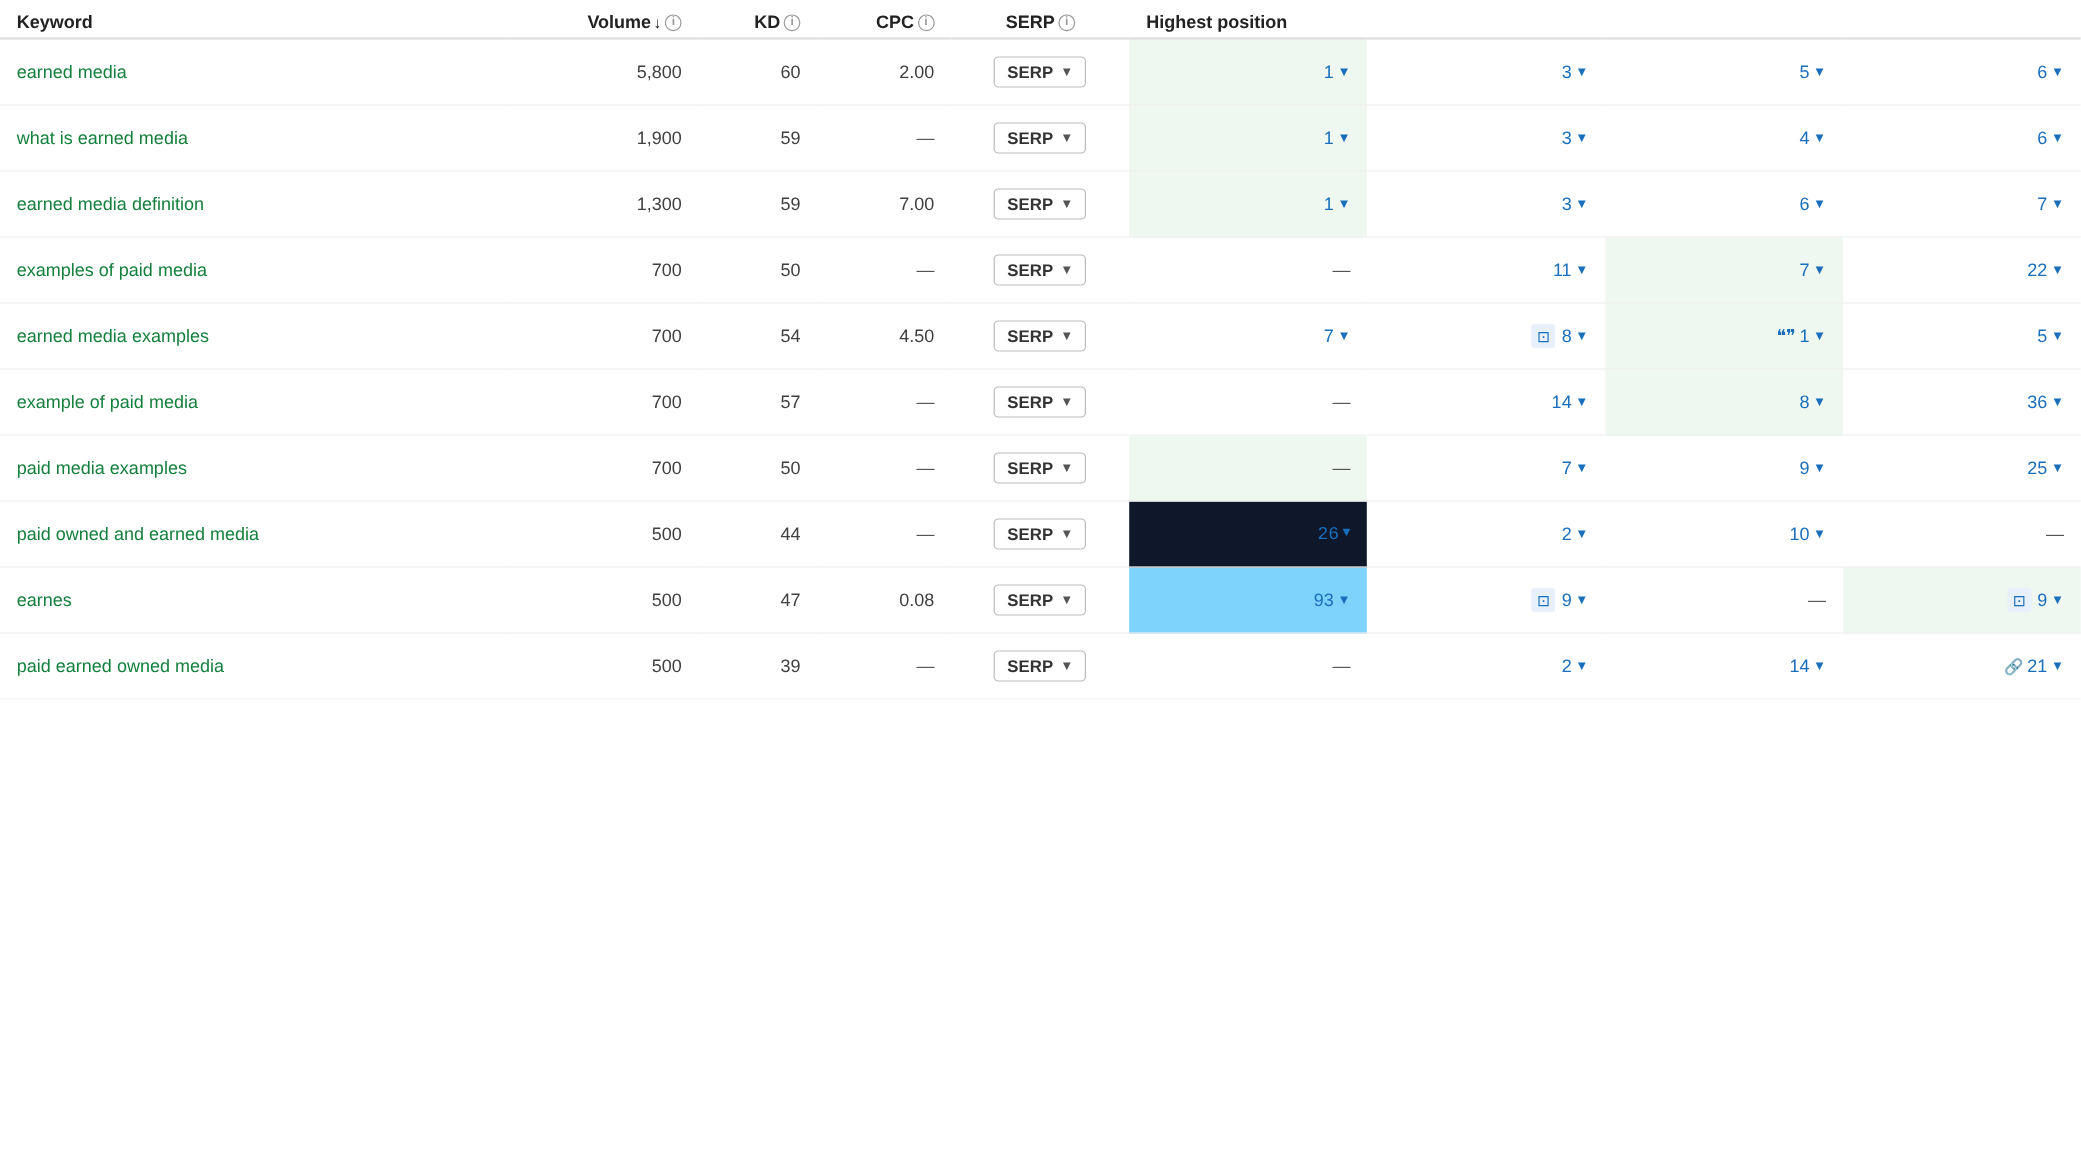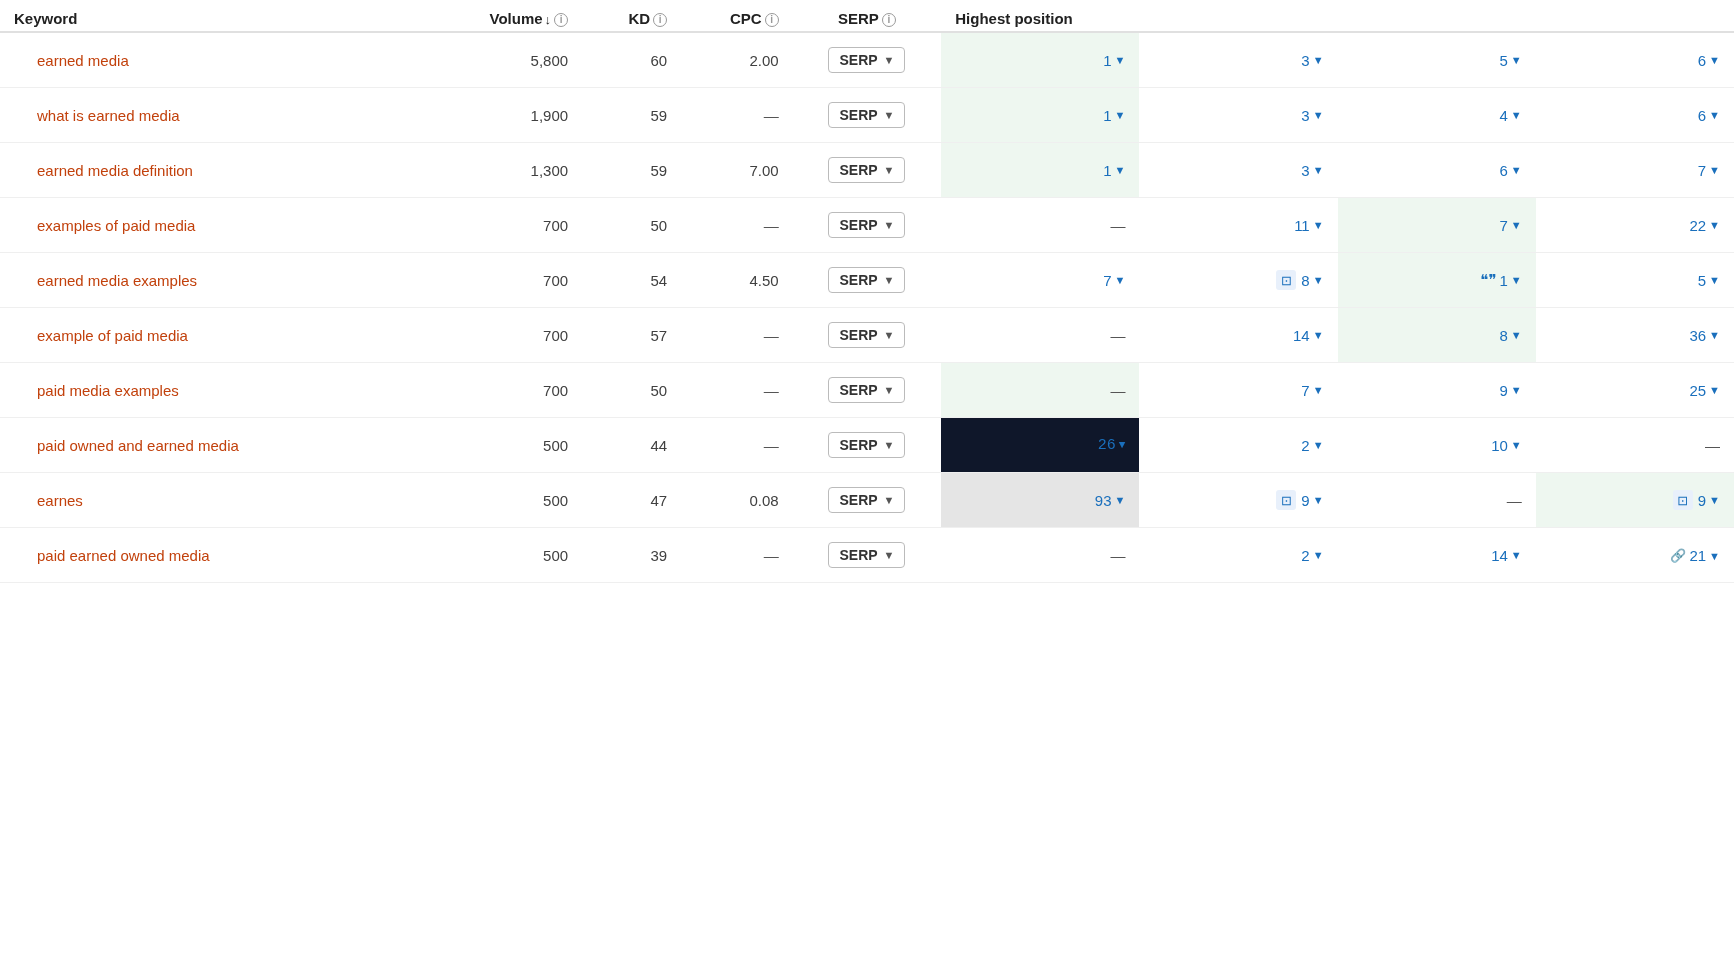--- a/index.html
+++ b/index.html
@@ -39,23 +39,22 @@
     }
     td.keyword-cell {
       color: #1a6fbc;
       font-size: 15px;
       font-weight: 400;
       cursor: pointer;
       min-width: 340px;
       max-width: 340px;
     }
     td.keyword-cell a {
-      color: #c2410c;
+      color: #15803d;
       text-decoration: none;
-      margin-left: 23px;
     }
     td.num {
       text-align: right;
       font-size: 15px;
       color: #404040;
     }
     td.center { text-align: center; }
     .serp-btn {
       display: inline-flex;
       align-items: center;
@@ -354,21 +353,21 @@
         </tr>
         <tr>
           <td class="keyword-cell"><a href="#">earnes</a></td>
           <td class="num">500</td>
           <td class="num">47</td>
           <td class="num">0.08</td>
           <td class="center"><button class="serp-btn">
               <span>SERP</span>
               <span class="arrow">▼</span>
             </button></td>
-          <td class="pos-cell" style="background-color: #e5e5e5;"><span class="pos-val">
+          <td class="pos-cell" style="background-color: #7dd3fc;"><span class="pos-val">
               <span>93</span>
               <span class="pos-arrow">▼</span>
             </span></td>
           <td class="pos-cell"><span class="pos-val">
               <span class="icon-badge icon-img">⊡</span>
               <span>9</span>
               <span class="pos-arrow">▼</span>
             </span></td>
           <td class="pos-cell"><span class="dash">—</span></td>
           <td class="pos-cell" style="background-color: rgb(238, 247, 240);"><span class="pos-val">

